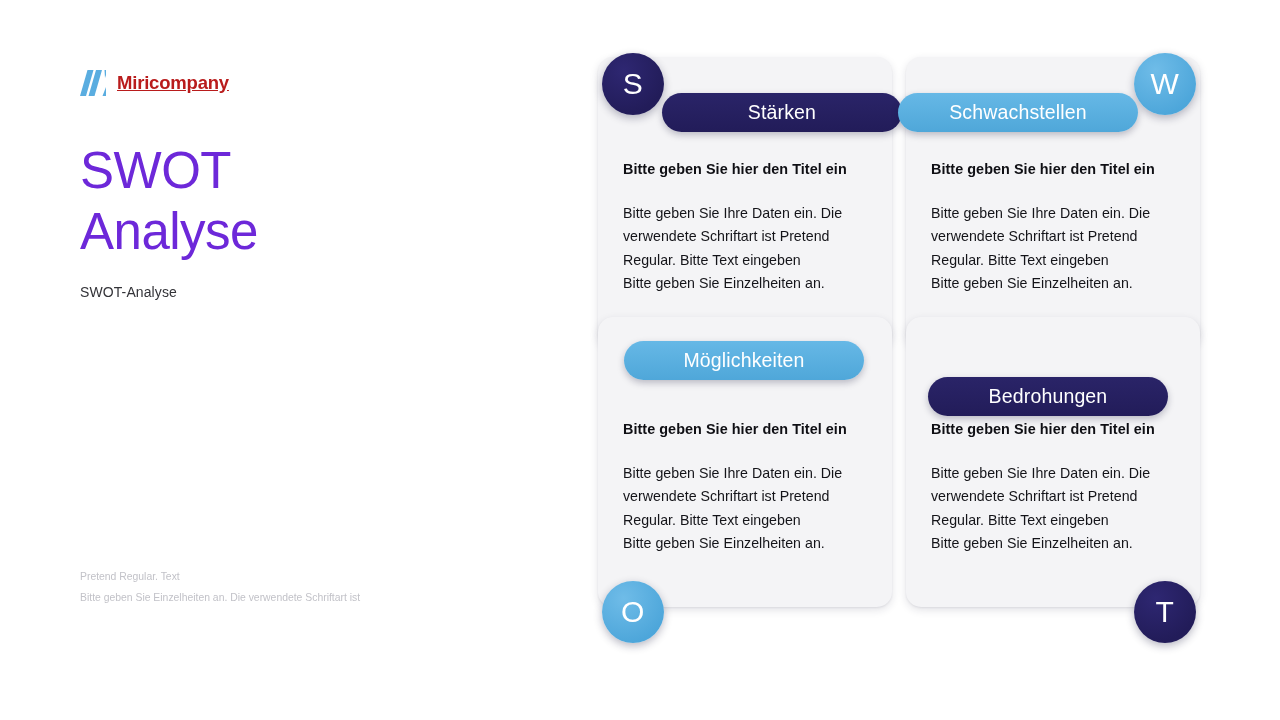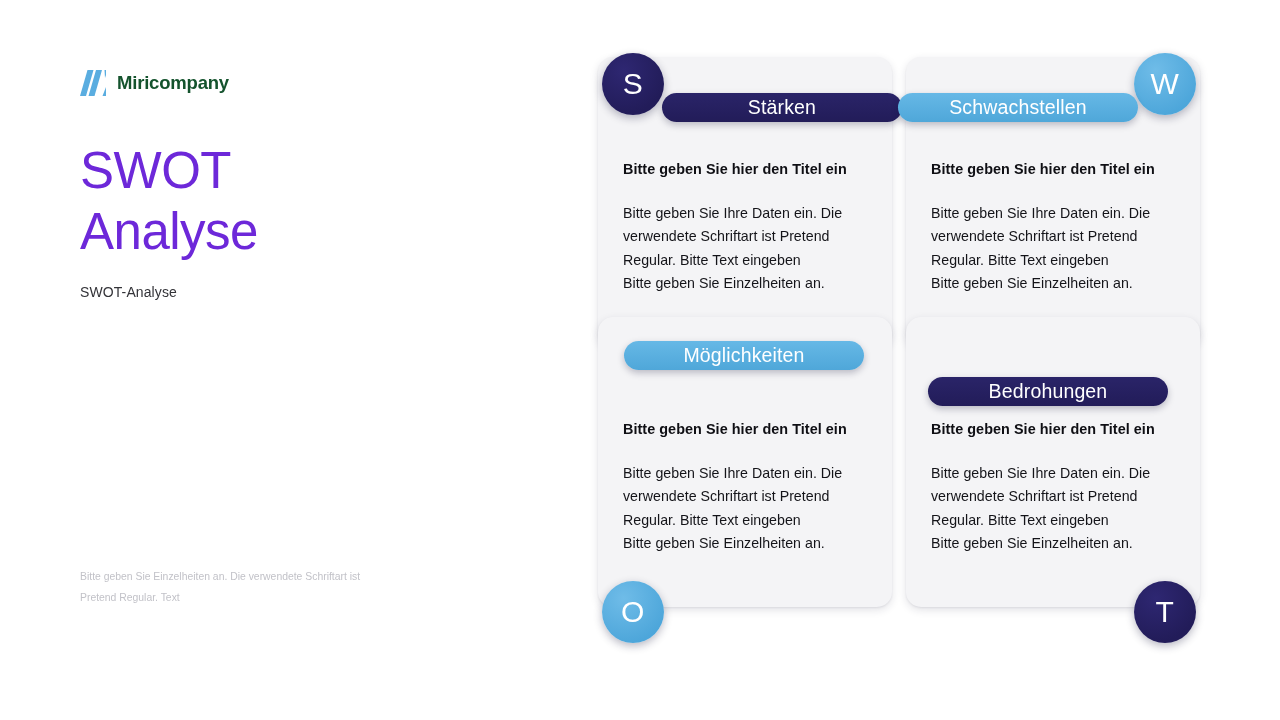--- a/index.html
+++ b/index.html
@@ -10,22 +10,22 @@
     overflow:hidden;
   }
   .slide { position:relative; width:1280px; height:720px; background:#ffffff; }
 
   
   .left-panel { position:absolute; left:80px; top:0; width:470px; height:720px; }
 
   .brand { position:absolute; left:0; top:70px; display:flex; align-items:center; gap:11px; }
   .brand-mark { width:26px; height:26px; display:block; }
   .brand-name {
-    font-size:18.5px; font-weight:bold; color:#14532d;
-    letter-spacing:-0.2px; line-height:1;
+    font-size:18.5px; font-weight:bold; color:#b91c1c;
+    letter-spacing:-0.2px; line-height:1;text-decoration:underline;
   }
 
   .page-title {
     position:absolute; left:0; top:140px; width:430px;
     font-size:51px; font-weight:400; color:#6d28d9;
     line-height:1.20; letter-spacing:-0.5px;
   }
   .page-title .tline { display:block; }
 
   .page-subtitle {
@@ -52,21 +52,21 @@
     position:absolute; left:0; top:0;
     width:100%; height:100%;
     background:#f4f4f6;
     border-radius:15px;
     box-shadow:0 3px 9px rgba(30,30,60,0.13), 0 1px 2px rgba(30,30,60,0.07);
   }
 
   
   .pill {
     position:absolute; z-index:3;
-    height:29px; width:240px;
+    height:39px; width:240px;
     border-radius:23px;
     display:flex; align-items:center; justify-content:center;
     box-shadow:0 3px 7px rgba(20,20,55,0.26);
   }
   .pill-label {
     color:#ffffff; font-size:19.5px; font-weight:400;
     letter-spacing:0.15px; white-space:nowrap;
   }
   .pill.dark  { background:linear-gradient(180deg,#2a2468 0%,#221c59 100%); }
   .pill.light { background:linear-gradient(180deg,#66b8e6 0%,#4fa7d9 100%);text-align:right; }
@@ -128,22 +128,22 @@
     </div>
 
     <h1 class="page-title">
       <span class="tline">SWOT</span>
       <span class="tline">Analyse</span>
     </h1>
 
     <div class="page-subtitle">SWOT-Analyse</div>
 
     <div class="footnote">
+      <span class="fline">Pretend Regular. Text</span>
       <span class="fline">Bitte geben Sie Einzelheiten an. Die verwendete Schriftart ist</span>
-      <span class="fline">Pretend Regular. Text</span>
     </div>
   </div>
 
   <div class="swot-grid">
 
     <div class="quad q-s">
       <div class="card"></div>
       <div class="badge dark">
         <span class="badge-letter">S</span>
       </div>

